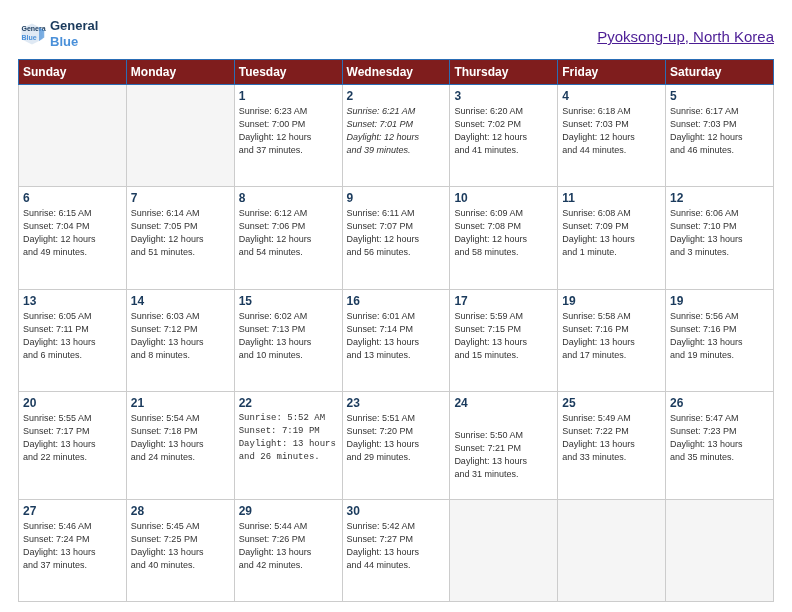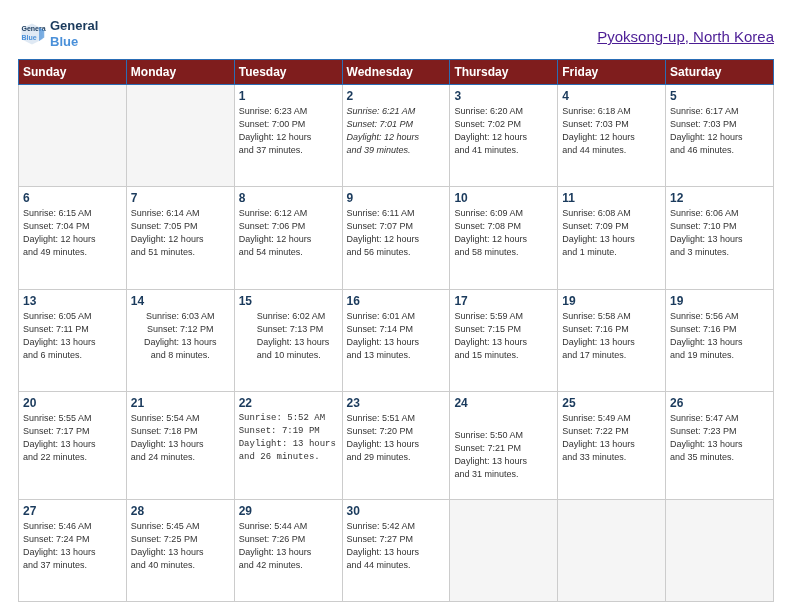--- a/index.html
+++ b/index.html
@@ -219,28 +219,28 @@
         <tr>
           <td>
             <span class="day-number">13</span>
             <div class="day-info" style="white-space: pre-line;">Sunrise: 6:05 AM
 Sunset: 7:11 PM
 Daylight: 13 hours
 and 6 minutes.</div>
           </td>
           <td>
             <span class="day-number">14</span>
-            <div class="day-info" style="white-space: pre-line; text-align: center;">Sunrise: 6:03 AM
+            <div class="day-info" style="white-space: pre-line;">Sunrise: 6:03 AM
 Sunset: 7:12 PM
 Daylight: 13 hours
 and 8 minutes.</div>
           </td>
           <td>
             <span class="day-number">15</span>
-            <div class="day-info" style="white-space: pre-line; margin-left: 18px;">Sunrise: 6:02 AM
+            <div class="day-info" style="white-space: pre-line;">Sunrise: 6:02 AM
 Sunset: 7:13 PM
 Daylight: 13 hours
 and 10 minutes.</div>
           </td>
           <td>
             <span class="day-number">16</span>
             <div class="day-info" style="white-space: pre-line;">Sunrise: 6:01 AM
 Sunset: 7:14 PM
 Daylight: 13 hours
 and 13 minutes.</div>

